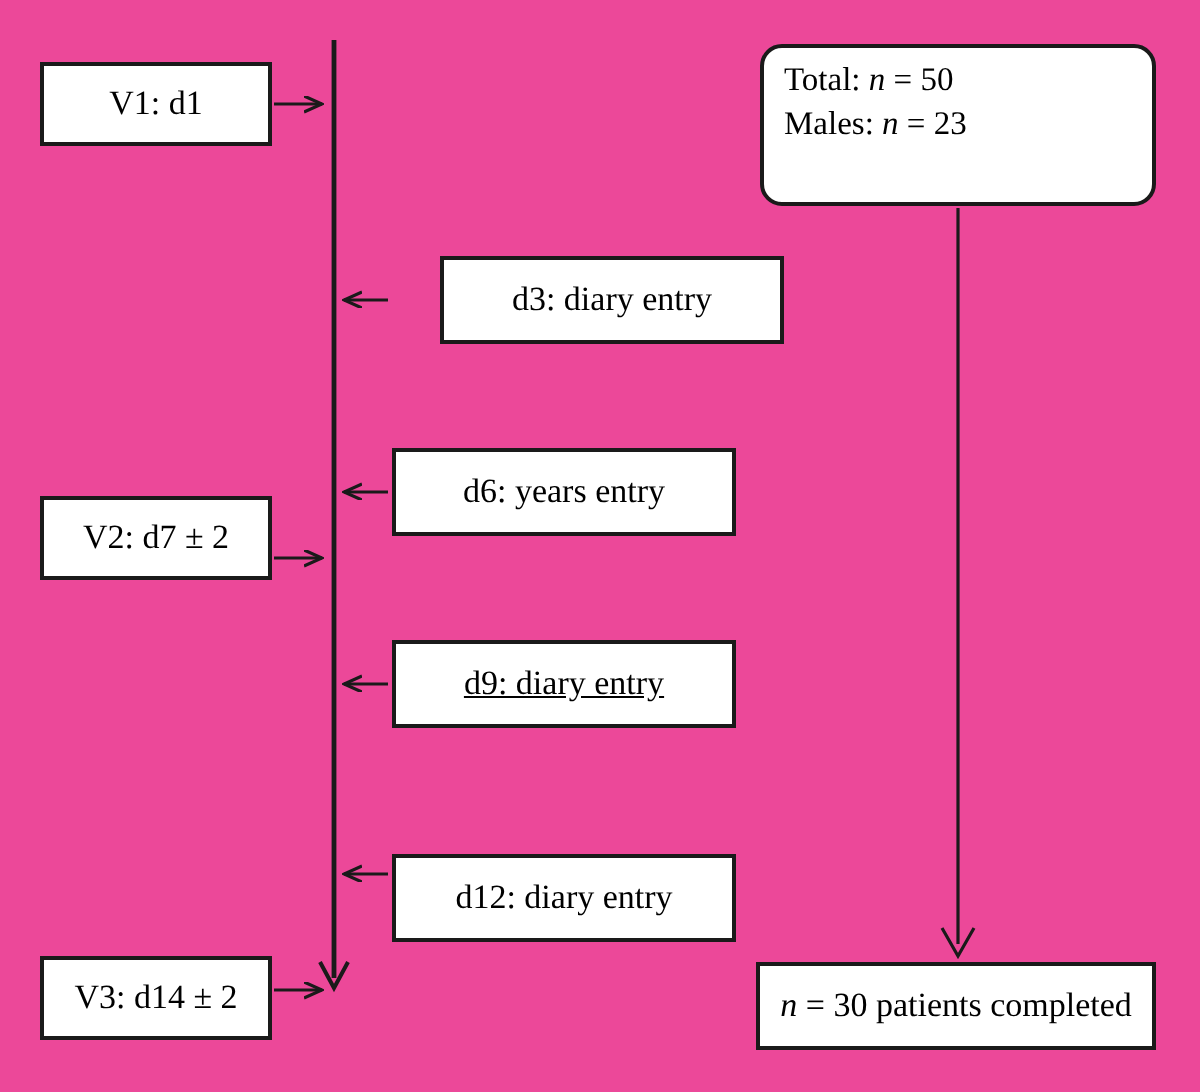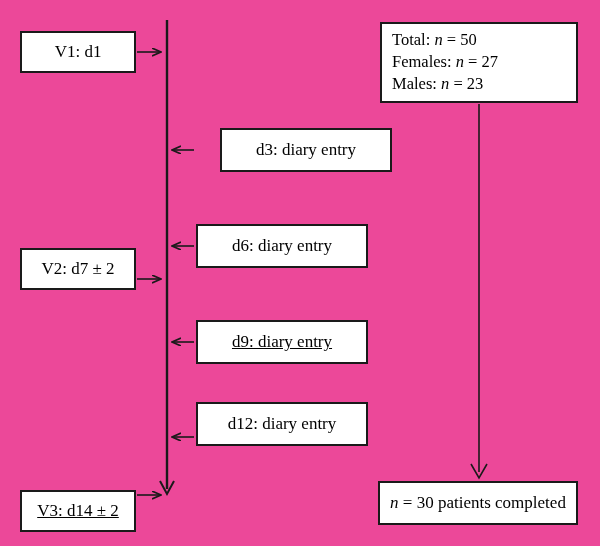--- a/index.html
+++ b/index.html
@@ -26,20 +26,21 @@
     justify-content: center;
     font-size: 17px;
     line-height: 1.2;
     white-space: nowrap;
   }
   .box.left-align {
     justify-content: flex-start;
     align-items: flex-start;
     padding: 5px 8px 4px 10px;
     white-space: normal;
+    border-radius: 11px;
   }
   .info-line {
     display: block;
     font-size: 16.5px;
     line-height: 1.33;
     white-space: nowrap;
   }
   .ital {
     font-style: italic;
   }
@@ -107,44 +108,43 @@
   </svg>
 
   <div class="box" style="left:20px; top:31px; width:116px; height:42px;">
     <span>V1: d1</span>
   </div>
 
   <div class="box" style="left:20px; top:248px; width:116px; height:42px;">
     <span>V2: d7 ± 2</span>
   </div>
 
-  <div class="box" style="left:20px; top:490px; width:116px; height:42px;text-decoration:underline;">
+  <div class="box" style="left:20px; top:478px; width:116px; height:42px;">
     <span>V3: d14 ± 2</span>
   </div>
 
   <div class="box" style="left:196px; top:128px; width:172px; height:44px;margin-left:24px;">
     <span>d3: diary entry</span>
   </div>
 
   <div class="box" style="left:196px; top:224px; width:172px; height:44px;">
-    <span>d6: diary entry</span>
+    <span>d6: years entry</span>
   </div>
 
   <div class="box" style="left:196px; top:320px; width:172px; height:44px;text-decoration:underline;">
     <span>d9: diary entry</span>
   </div>
 
-  <div class="box" style="left:196px; top:402px; width:172px; height:44px;">
+  <div class="box" style="left:196px; top:427px; width:172px; height:44px;">
     <span>d12: diary entry</span>
   </div>
 
   <div class="box left-align" style="left:380px; top:22px; width:198px; height:81px;">
     <div>
       <span class="info-line"><span>Total: </span><span class="ital">n</span><span> = 50</span></span>
-      <span class="info-line"><span>Females: </span><span class="ital">n</span><span> = 27</span></span>
       <span class="info-line"><span>Males: </span><span class="ital">n</span><span> = 23</span></span>
     </div>
   </div>
 
   <div class="box" style="left:378px; top:481px; width:200px; height:44px;">
     <span><span class="ital">n</span><span> = 30 patients completed</span></span>
   </div>
 
 </div>
 

